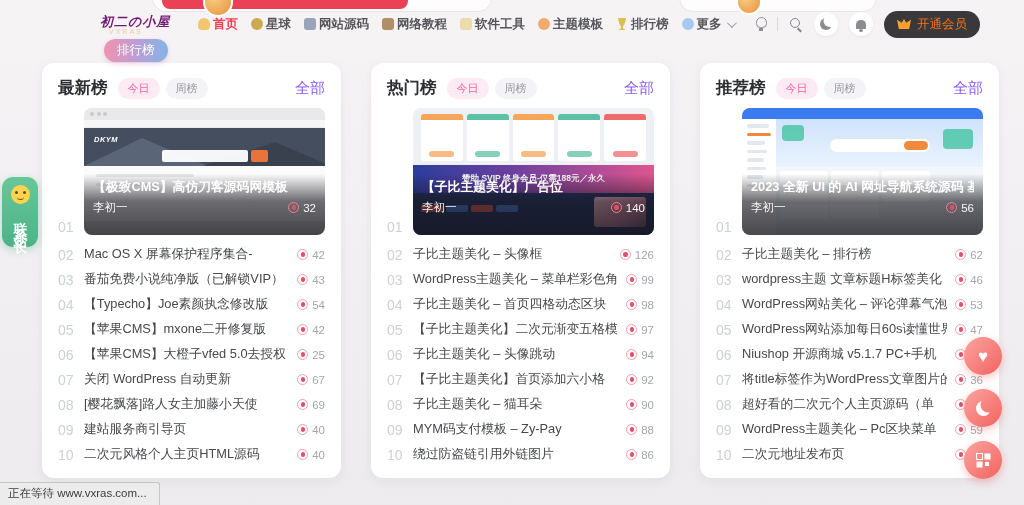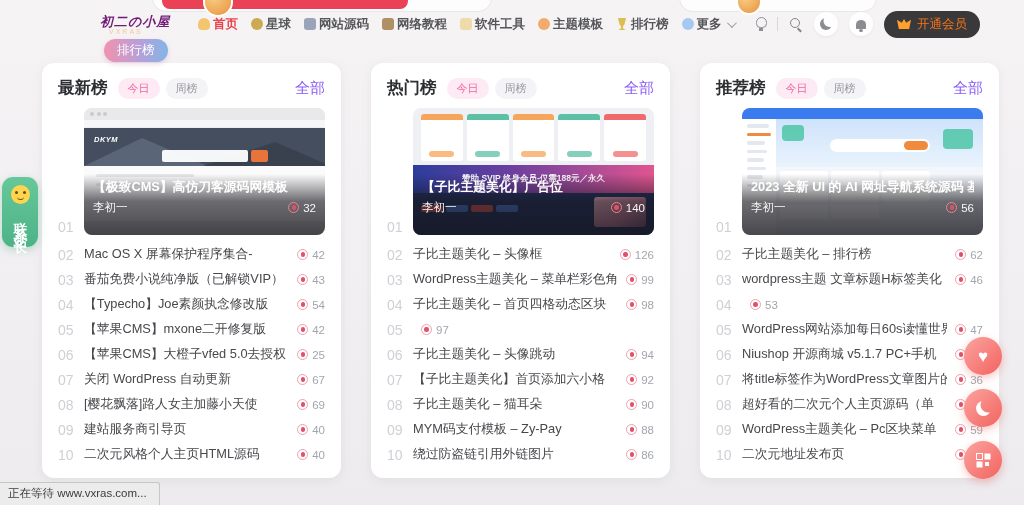--- a/index.html
+++ b/index.html
@@ -419,20 +419,21 @@
       <div class="row">
         <span class="rank-no">04</span>
         <span class="row-title">子比主题美化 – 首页四格动态区块</span>
         <span class="row-views">
           <span class="view-ic"></span>
           <span>98</span>
         </span>
       </div>
       <div class="row">
         <span class="rank-no">05</span>
+        <span class="row-title">【子比主题美化】二次元渐变五格模</span>
         <span class="row-views">
           <span class="view-ic"></span>
           <span>97</span>
         </span>
       </div>
       <div class="row">
         <span class="rank-no">06</span>
         <span class="row-title">子比主题美化 – 头像跳动</span>
         <span class="row-views">
           <span class="view-ic"></span>
@@ -536,20 +537,21 @@
       <div class="row">
         <span class="rank-no">03</span>
         <span class="row-title">wordpress主题 文章标题H标签美化</span>
         <span class="row-views">
           <span class="view-ic"></span>
           <span>46</span>
         </span>
       </div>
       <div class="row">
         <span class="rank-no">04</span>
+        <span class="row-title">WordPress网站美化 – 评论弹幕气泡</span>
         <span class="row-views">
           <span class="view-ic"></span>
           <span>53</span>
         </span>
       </div>
       <div class="row">
         <span class="rank-no">05</span>
         <span class="row-title">WordPress网站添加每日60s读懂世界</span>
         <span class="row-views">
           <span class="view-ic"></span>

